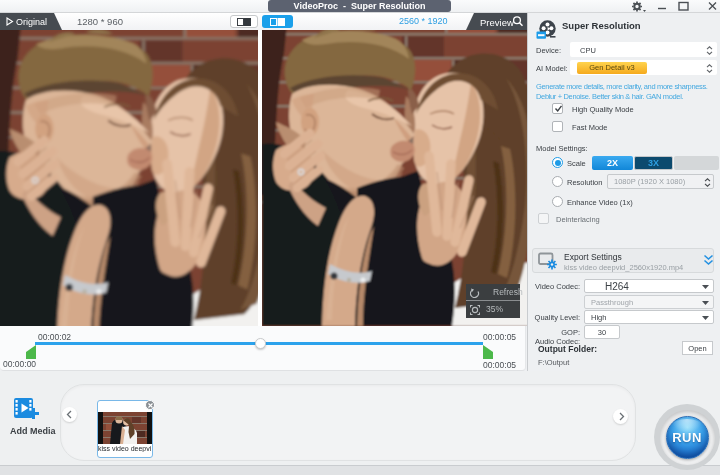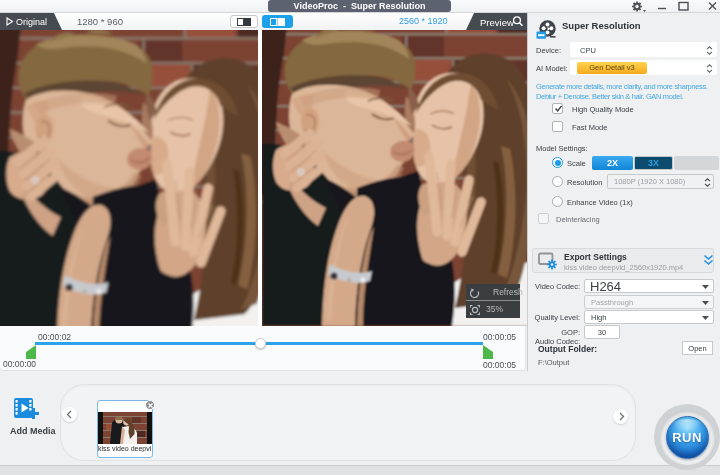--- a/index.html
+++ b/index.html
@@ -296,28 +296,28 @@
 
 <div class="abs" style="left:532px;top:248px;width:182px;height:25px;background:#e9ebed;border:1px solid #d7dadc;border-radius:3px;"></div>
 <svg class="abs" style="left:538px;top:251px;" width="20" height="19" viewBox="0 0 20 19">
   <rect x="1" y="2.5" width="13.5" height="10.5" rx="1.5" fill="none" stroke="#8f9599" stroke-width="1.8"></rect>
   <g stroke="#1b8be0" stroke-width="1.7">
     <path d="M14 8.6v9.8M9.1 13.5h9.8M10.5 10l6.9 7M17.4 10l-6.9 7"></path>
   </g>
   <circle cx="14" cy="13.5" r="2.9" fill="#1b8be0"></circle>
   <circle cx="14" cy="13.5" r="1.2" fill="#eef0f2"></circle>
 </svg>
-<div class="abs" style="left:564px;top:252px;font-size:8.5px;font-weight:bold;color:#2e3338;text-align:center;">Export Settings</div>
+<div class="abs" style="left:564px;top:252px;font-size:8.5px;font-weight:normal;color:#2e3338;text-align:center;">Export Settings</div>
 <div class="abs" style="left:564px;top:262.5px;font-size:7.5px;color:#9aa0a5;">kiss video deepvid_2560x1920.mp4</div>
 <svg class="abs" style="left:703px;top:254px;" width="11" height="12" viewBox="0 0 11 12">
     <path d="M1.5 1.5 L5.5 5 L9.5 1.5 M1.5 6.5 L5.5 10 L9.5 6.5" stroke="#2391e2" fill="none" stroke-width="1.6"></path>
   </svg>
 
 <div class="abs" style="left:500px;top:282px;width:80px;text-align:right;font-size:7.5px;color:#3c4146;">Video Codec:</div>
-<div class="abs" style="left:584px;top:279px;width:130px;height:14px;background:#fff;border:1px solid #c6c9cc;border-radius:2px;color:#3c4146;font-size:13px;line-height:13px;padding-left:5px;">H264</div>
+<div class="abs" style="left:584px;top:279px;width:130px;height:14px;background:#fff;border:1px solid #c6c9cc;border-radius:2px;color:#3c4146;font-size:10px;line-height:13px;padding-left:20px;">H264</div>
 <svg class="abs" style="left:702px;top:285px;" width="7" height="4" viewBox="0 0 7 4">
     <path d="M0 0 L7 0 L3.5 4 Z" fill="#4a4f54"></path>
   </svg>
 
 <div class="abs" style="left:500px;top:298px;width:80px;text-align:right;font-size:7.5px;color:#3c4146;margin-top:39px;">Audio Codec:</div>
 <div class="abs" style="left:584px;top:295px;width:130px;height:14px;background:#f4f5f6;border:1px solid #cdd0d3;border-radius:2px;color:#a0a5aa;font-size:7.5px;line-height:13px;padding-left:6px;">Passthrough</div>
 <svg class="abs" style="left:702px;top:301px;" width="7" height="4" viewBox="0 0 7 4">
     <path d="M0 0 L7 0 L3.5 4 Z" fill="#4a4f54"></path>
   </svg>
 

